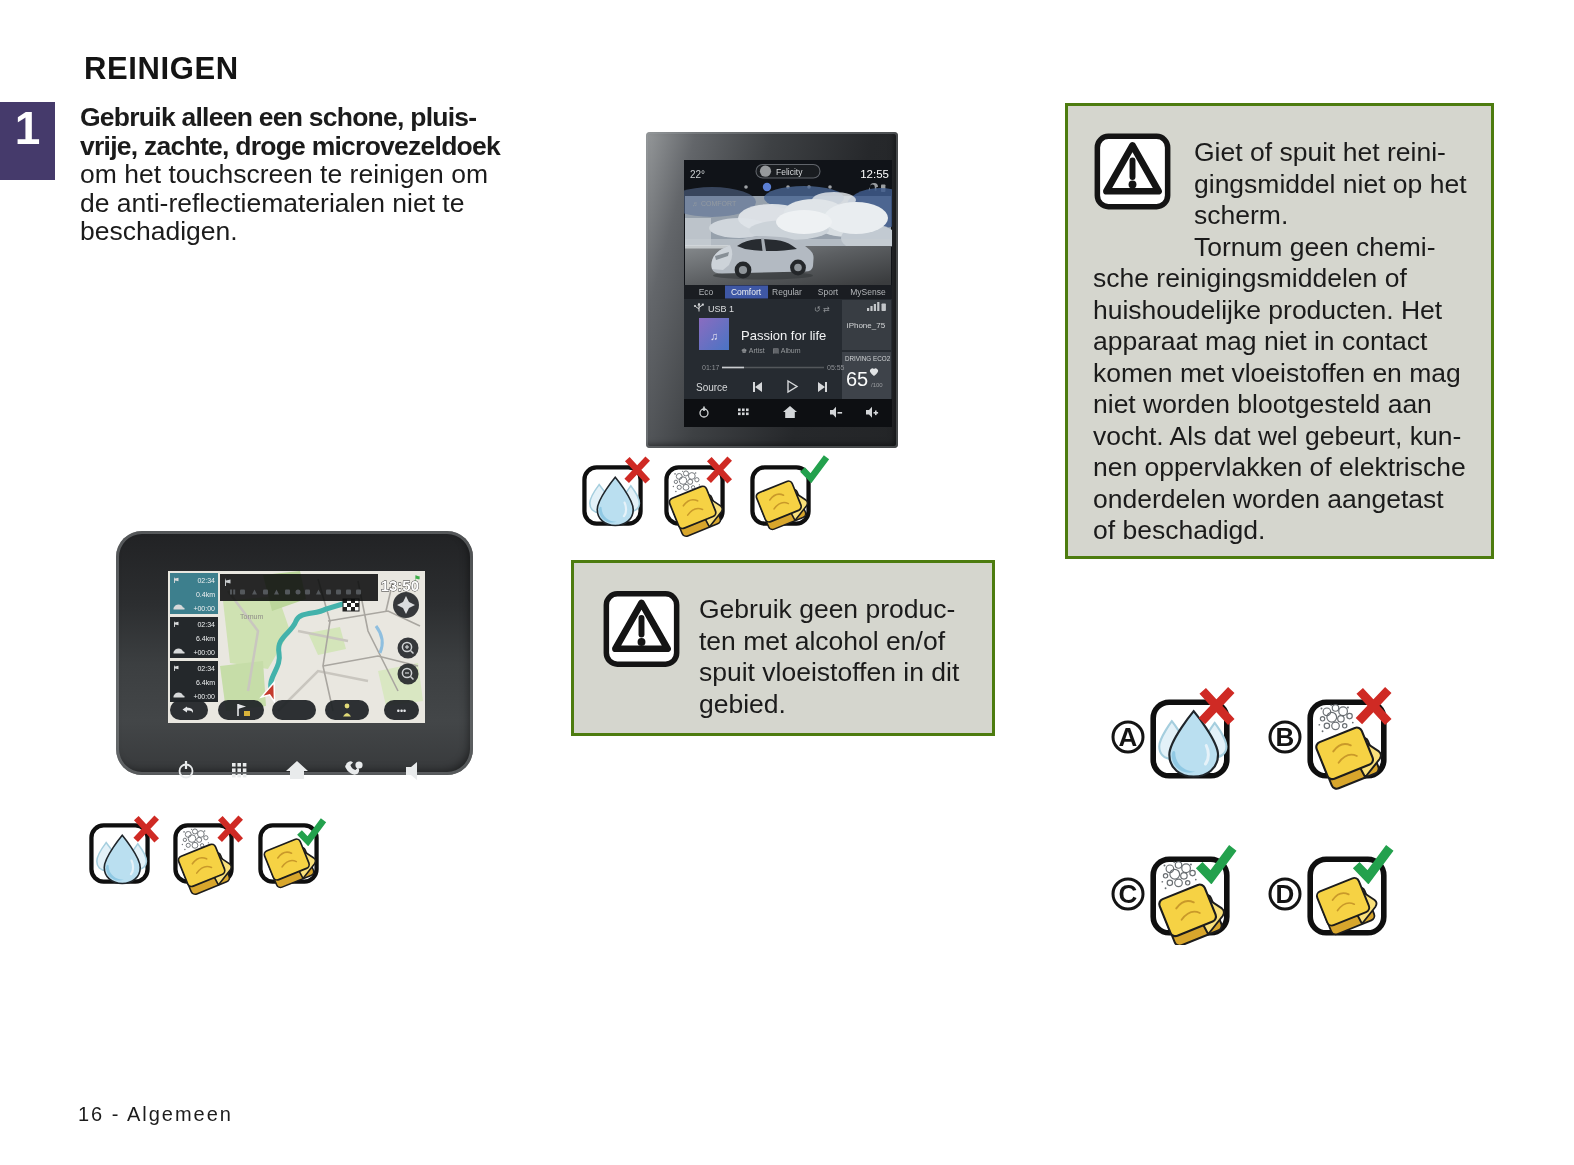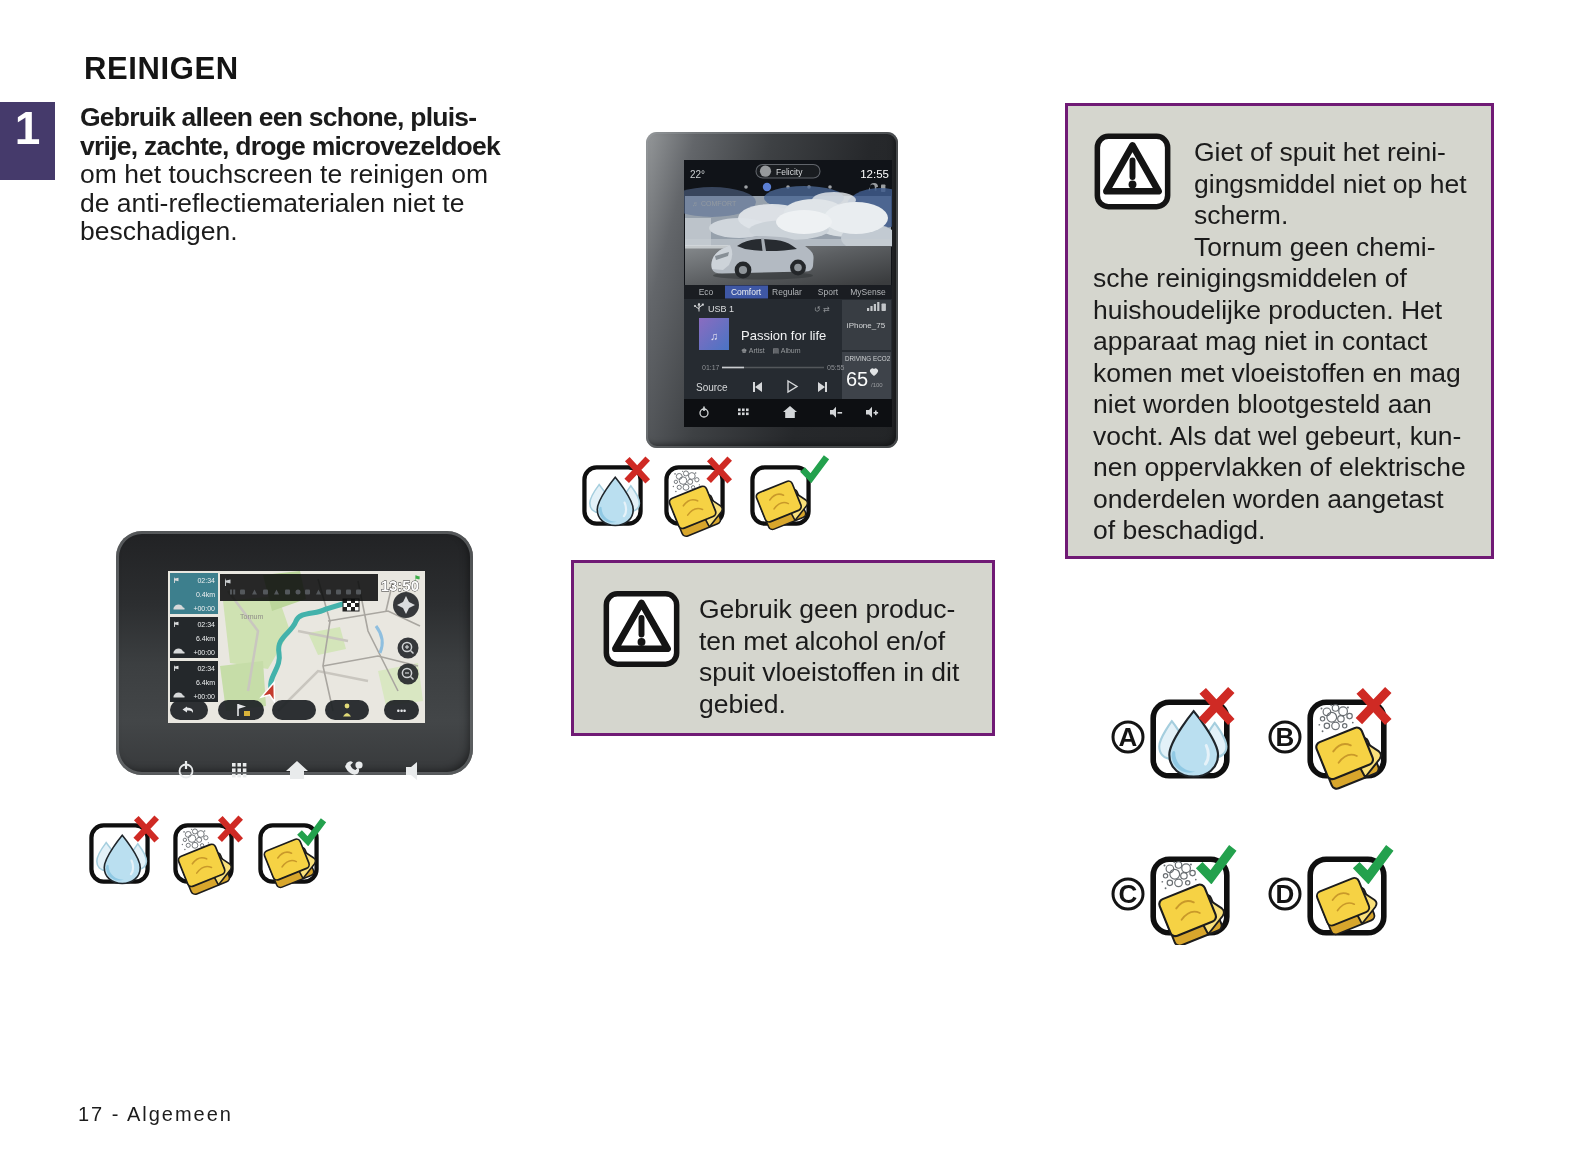--- a/index.html
+++ b/index.html
@@ -6,21 +6,21 @@
   body{width:1574px;height:1165px;position:relative;background:#fff;
        font-family:"Liberation Sans",sans-serif;color:#1a1a1a;overflow:hidden;}
   .abs{position:absolute;}
   h1{position:absolute;left:80px;top:47px;margin:4px;font-size:31px;font-weight:bold;
      letter-spacing:0.6px;color:#141414;}
   #tab1{position:absolute;left:0;top:102px;width:55px;height:78px;background:#453a6b;
         color:#fff;font-size:46px;font-weight:bold;text-align:center;line-height:53px;}
   #leftcol{position:absolute;left:80px;top:103px;width:450px;font-size:26.5px;
            line-height:28.5px;letter-spacing:0px;color:#1b1b1b;}
   #leftcol p{margin:0 0 6.5px 0;} #leftcol b{letter-spacing:-0.75px;margin-top:36px;}
-  .graybox{position:absolute;background:#d5d6ce;border:3px solid #701a75;box-sizing:border-box;}
+  .graybox{position:absolute;background:#d5d6ce;border:3px solid #4d7c0f;box-sizing:border-box;}
   #midbox{left:571px;top:560px;width:424px;height:176px;}
   #rightbox{left:1065px;top:103px;width:429px;height:456px;}
   .boxtext{font-size:26.5px;line-height:31.5px;color:#1b1b1b;}
   #footer{position:absolute;left:78px;top:1103px;font-size:20px;letter-spacing:2.0px;color:#1c1c1c;}
   .icn{position:absolute;}
 </style>
 </head>
 <body>
 <h1>REINIGEN</h1>
 <div id="tab1">1</div>
@@ -45,21 +45,21 @@
 <div class="graybox" id="rightbox">
   <svg class="abs" style="left:25px;top:25px" width="79" height="81" viewBox="0 0 100 100">
     <use href="#warnicon"></use>
   </svg>
   <div class="boxtext abs" style="left:25px;top:31px;width:386px;">
     <div style="padding-left:101px">Giet of spuit het reini-<br>gingsmiddel niet op het<br>scherm.</div>
     <div><span style="padding-left:101px">Tornum geen chemi-</span><br>sche reinigingsmiddelen of<br>huishoudelijke producten. Het<br>apparaat mag niet in contact<br>komen met vloeistoffen en mag<br>niet worden blootgesteld aan<br>vocht. Als dat wel gebeurt, kun-<br>nen oppervlakken of elektrische<br>onderdelen worden aangetast<br>of beschadigd.</div>
   </div>
 </div>
 
-<div id="footer">17 - Algemeen</div>
+<div id="footer">16 - Algemeen</div>
 
 <svg class="icn" style="left:577px;top:450px" width="265" height="95" viewBox="0 0 265 95">
   <g transform="translate(5,15)">
     <use href="#sqframe" x="0" y="0" width="61" height="61"></use>
     <use href="#dropgrp" x="1" y="1" width="62" height="62"></use>
   </g>
   <use href="#redx" x="45" y="5" width="31" height="30"></use>
   <g transform="translate(87,15)">
     <use href="#sqframe" x="0" y="0" width="61" height="61"></use>
     <use href="#bubbles" x="3" y="3" width="48" height="42"></use>
@@ -131,21 +131,21 @@
     <text x="42" y="61" text-anchor="middle" font-size="26" font-weight="bold" fill="#141414" font-family="Liberation Sans">D</text>
     <g transform="translate(64,14)">
       <use href="#sqframe" x="0" y="0" width="80" height="80"></use>
       <use href="#cloth" x="6" y="16" width="70" height="70"></use>
     </g>
     <use href="#gcheck" x="108" y="0" width="44" height="42"></use>
   </g>
 </svg>
 
 <div class="abs" id="middev" style="left:646px;top:132px;width:252px;height:316px;
-     border-radius:11px;background:linear-gradient(105deg,#95989a 0%,#63666a 15%,#3e4144 38%,#26282b 68%,#232527 100%);
+     border-radius:4px;background:linear-gradient(105deg,#95989a 0%,#63666a 15%,#3e4144 38%,#26282b 68%,#232527 100%);
      box-shadow:inset 0 0 0 2px rgba(160,165,168,0.35), inset -3px -3px 6px rgba(0,0,0,0.5);">
   <svg class="abs" style="left:38px;top:28px" width="208" height="267" viewBox="0 0 208 267">
     <rect width="208" height="267" fill="#101318"></rect>
 
     <text x="6" y="18" fill="#c9ccce" font-size="10">22°</text>
     <rect x="72" y="4.5" width="64" height="13.5" rx="6.7" fill="#191c20" stroke="#60646a" stroke-width="1.1"></rect>
     <circle cx="81.5" cy="11.2" r="5.6" fill="#96999c"></circle>
     <text x="92" y="15" fill="#d6d8da" font-size="8.5">Felicity</text>
     <text x="205" y="18" text-anchor="end" fill="#fdfdfd" font-size="11.5">12:55</text>
 

